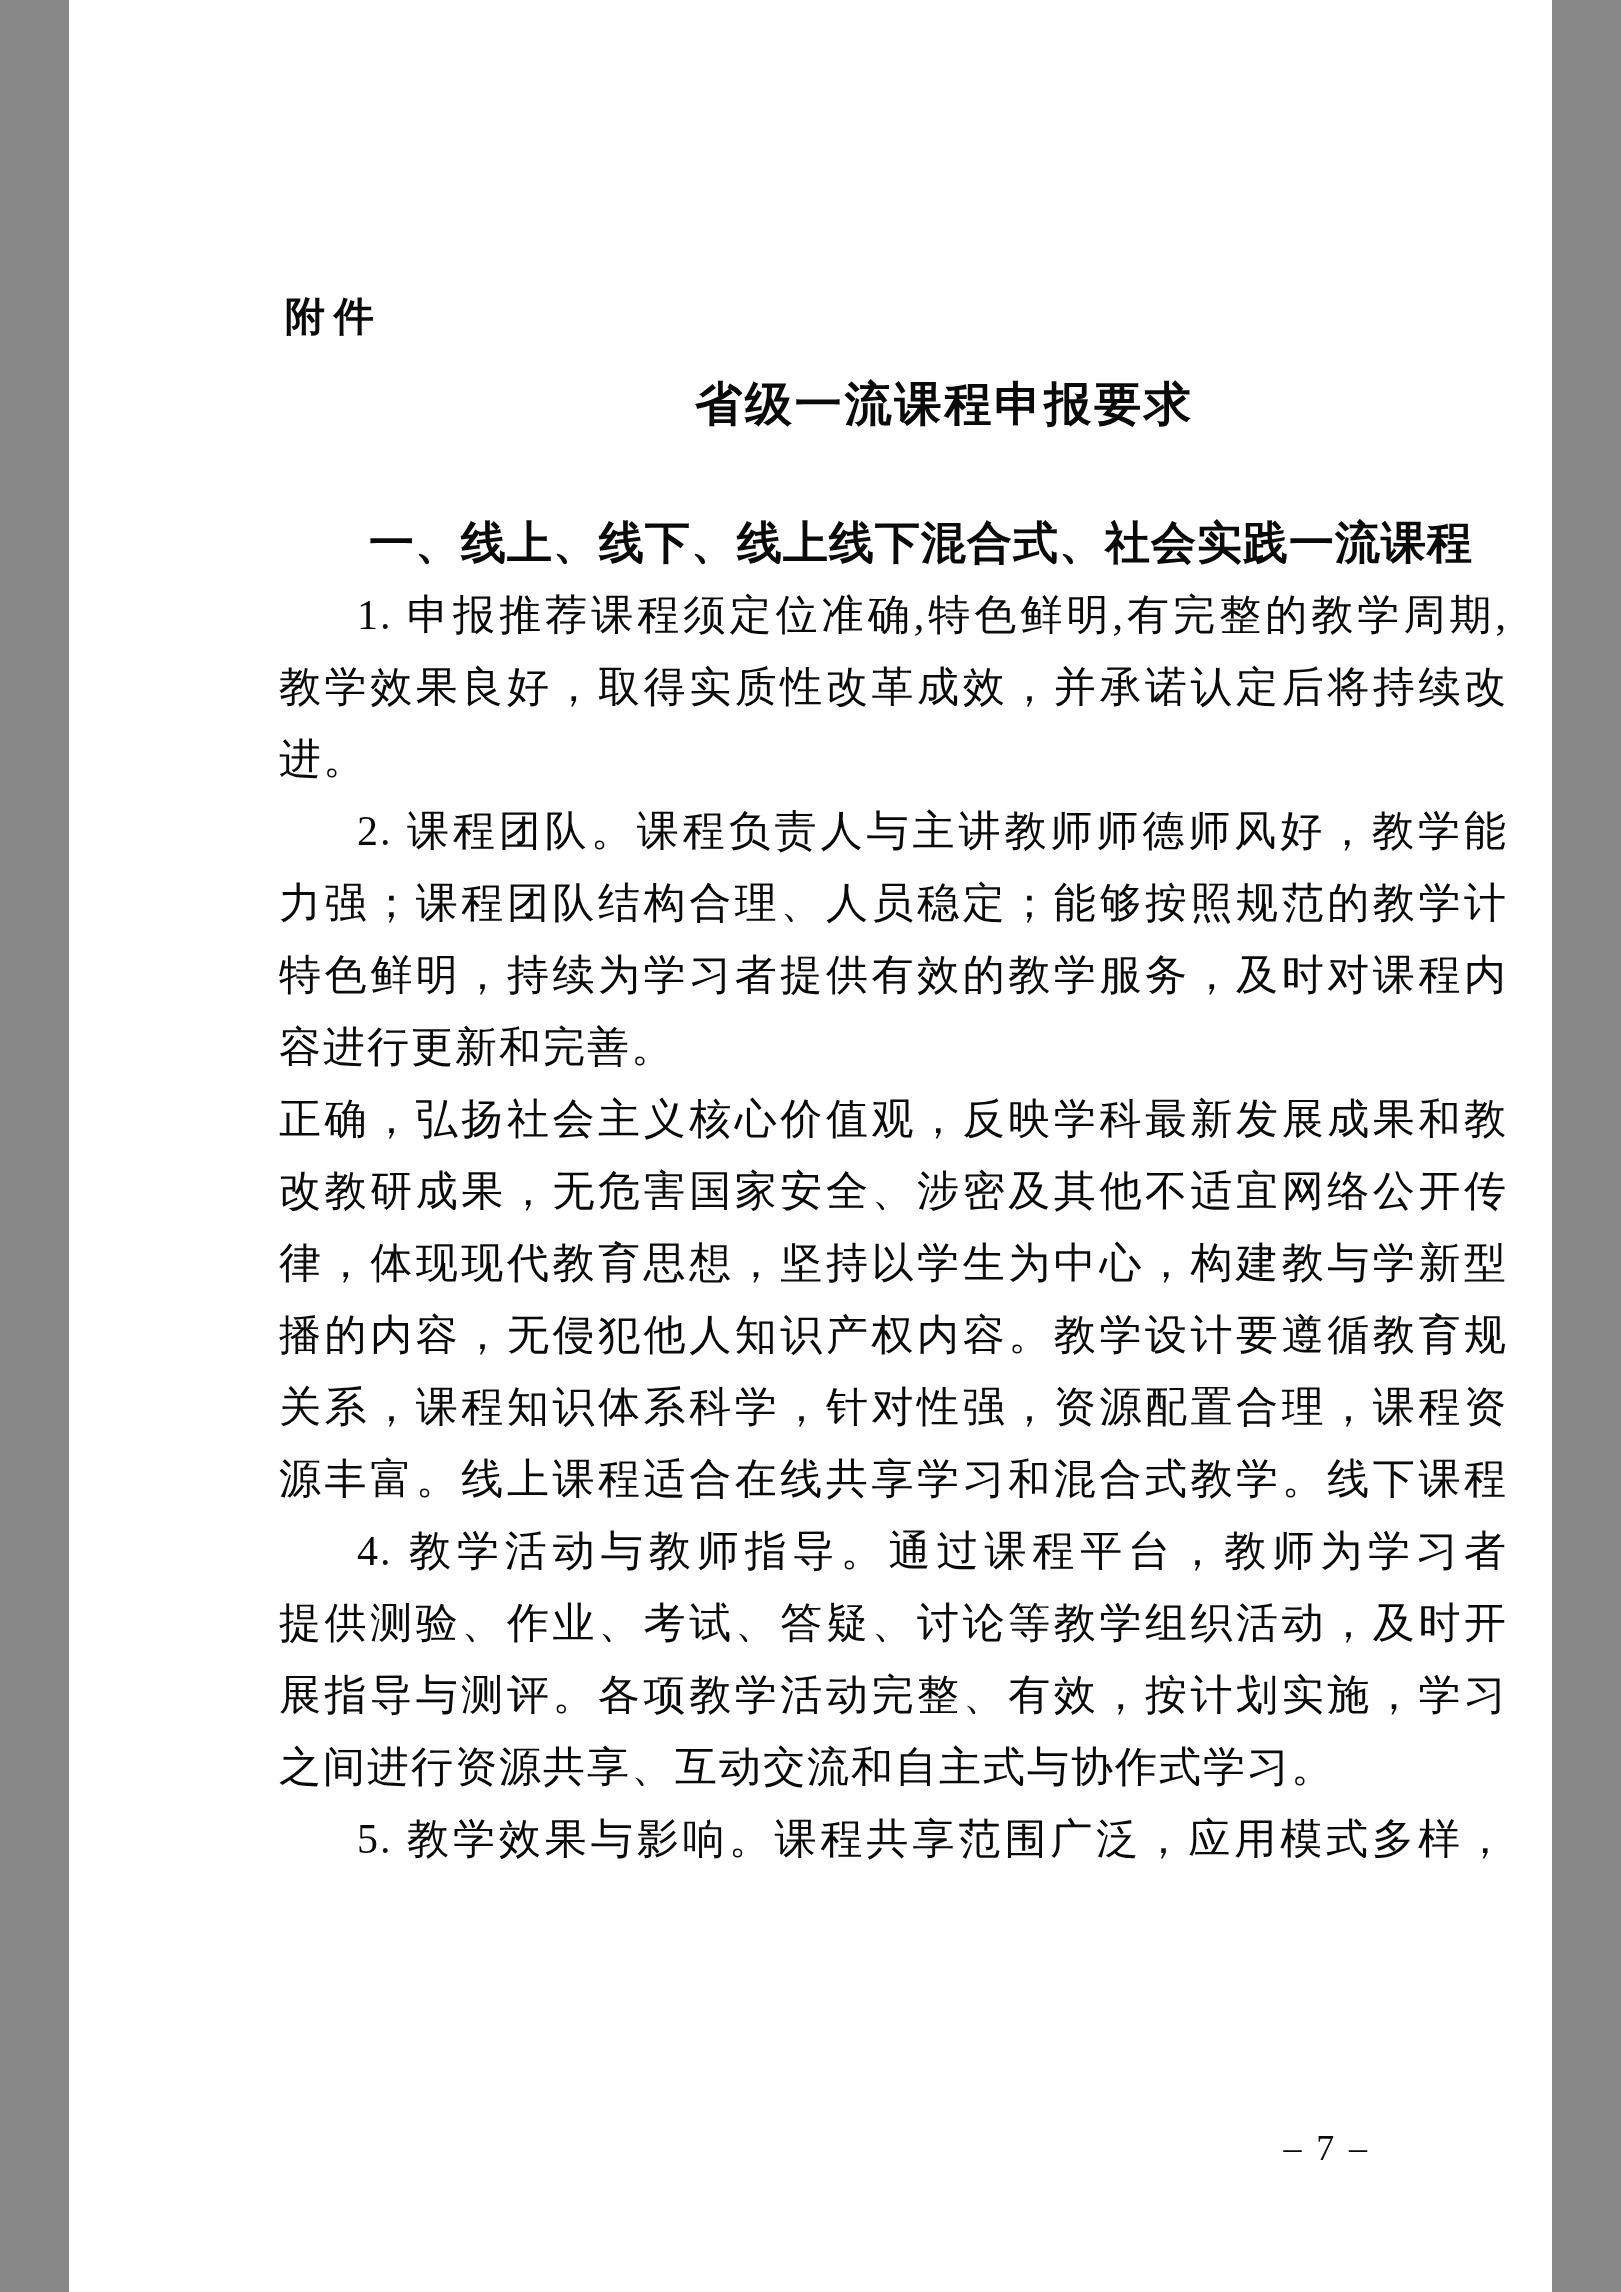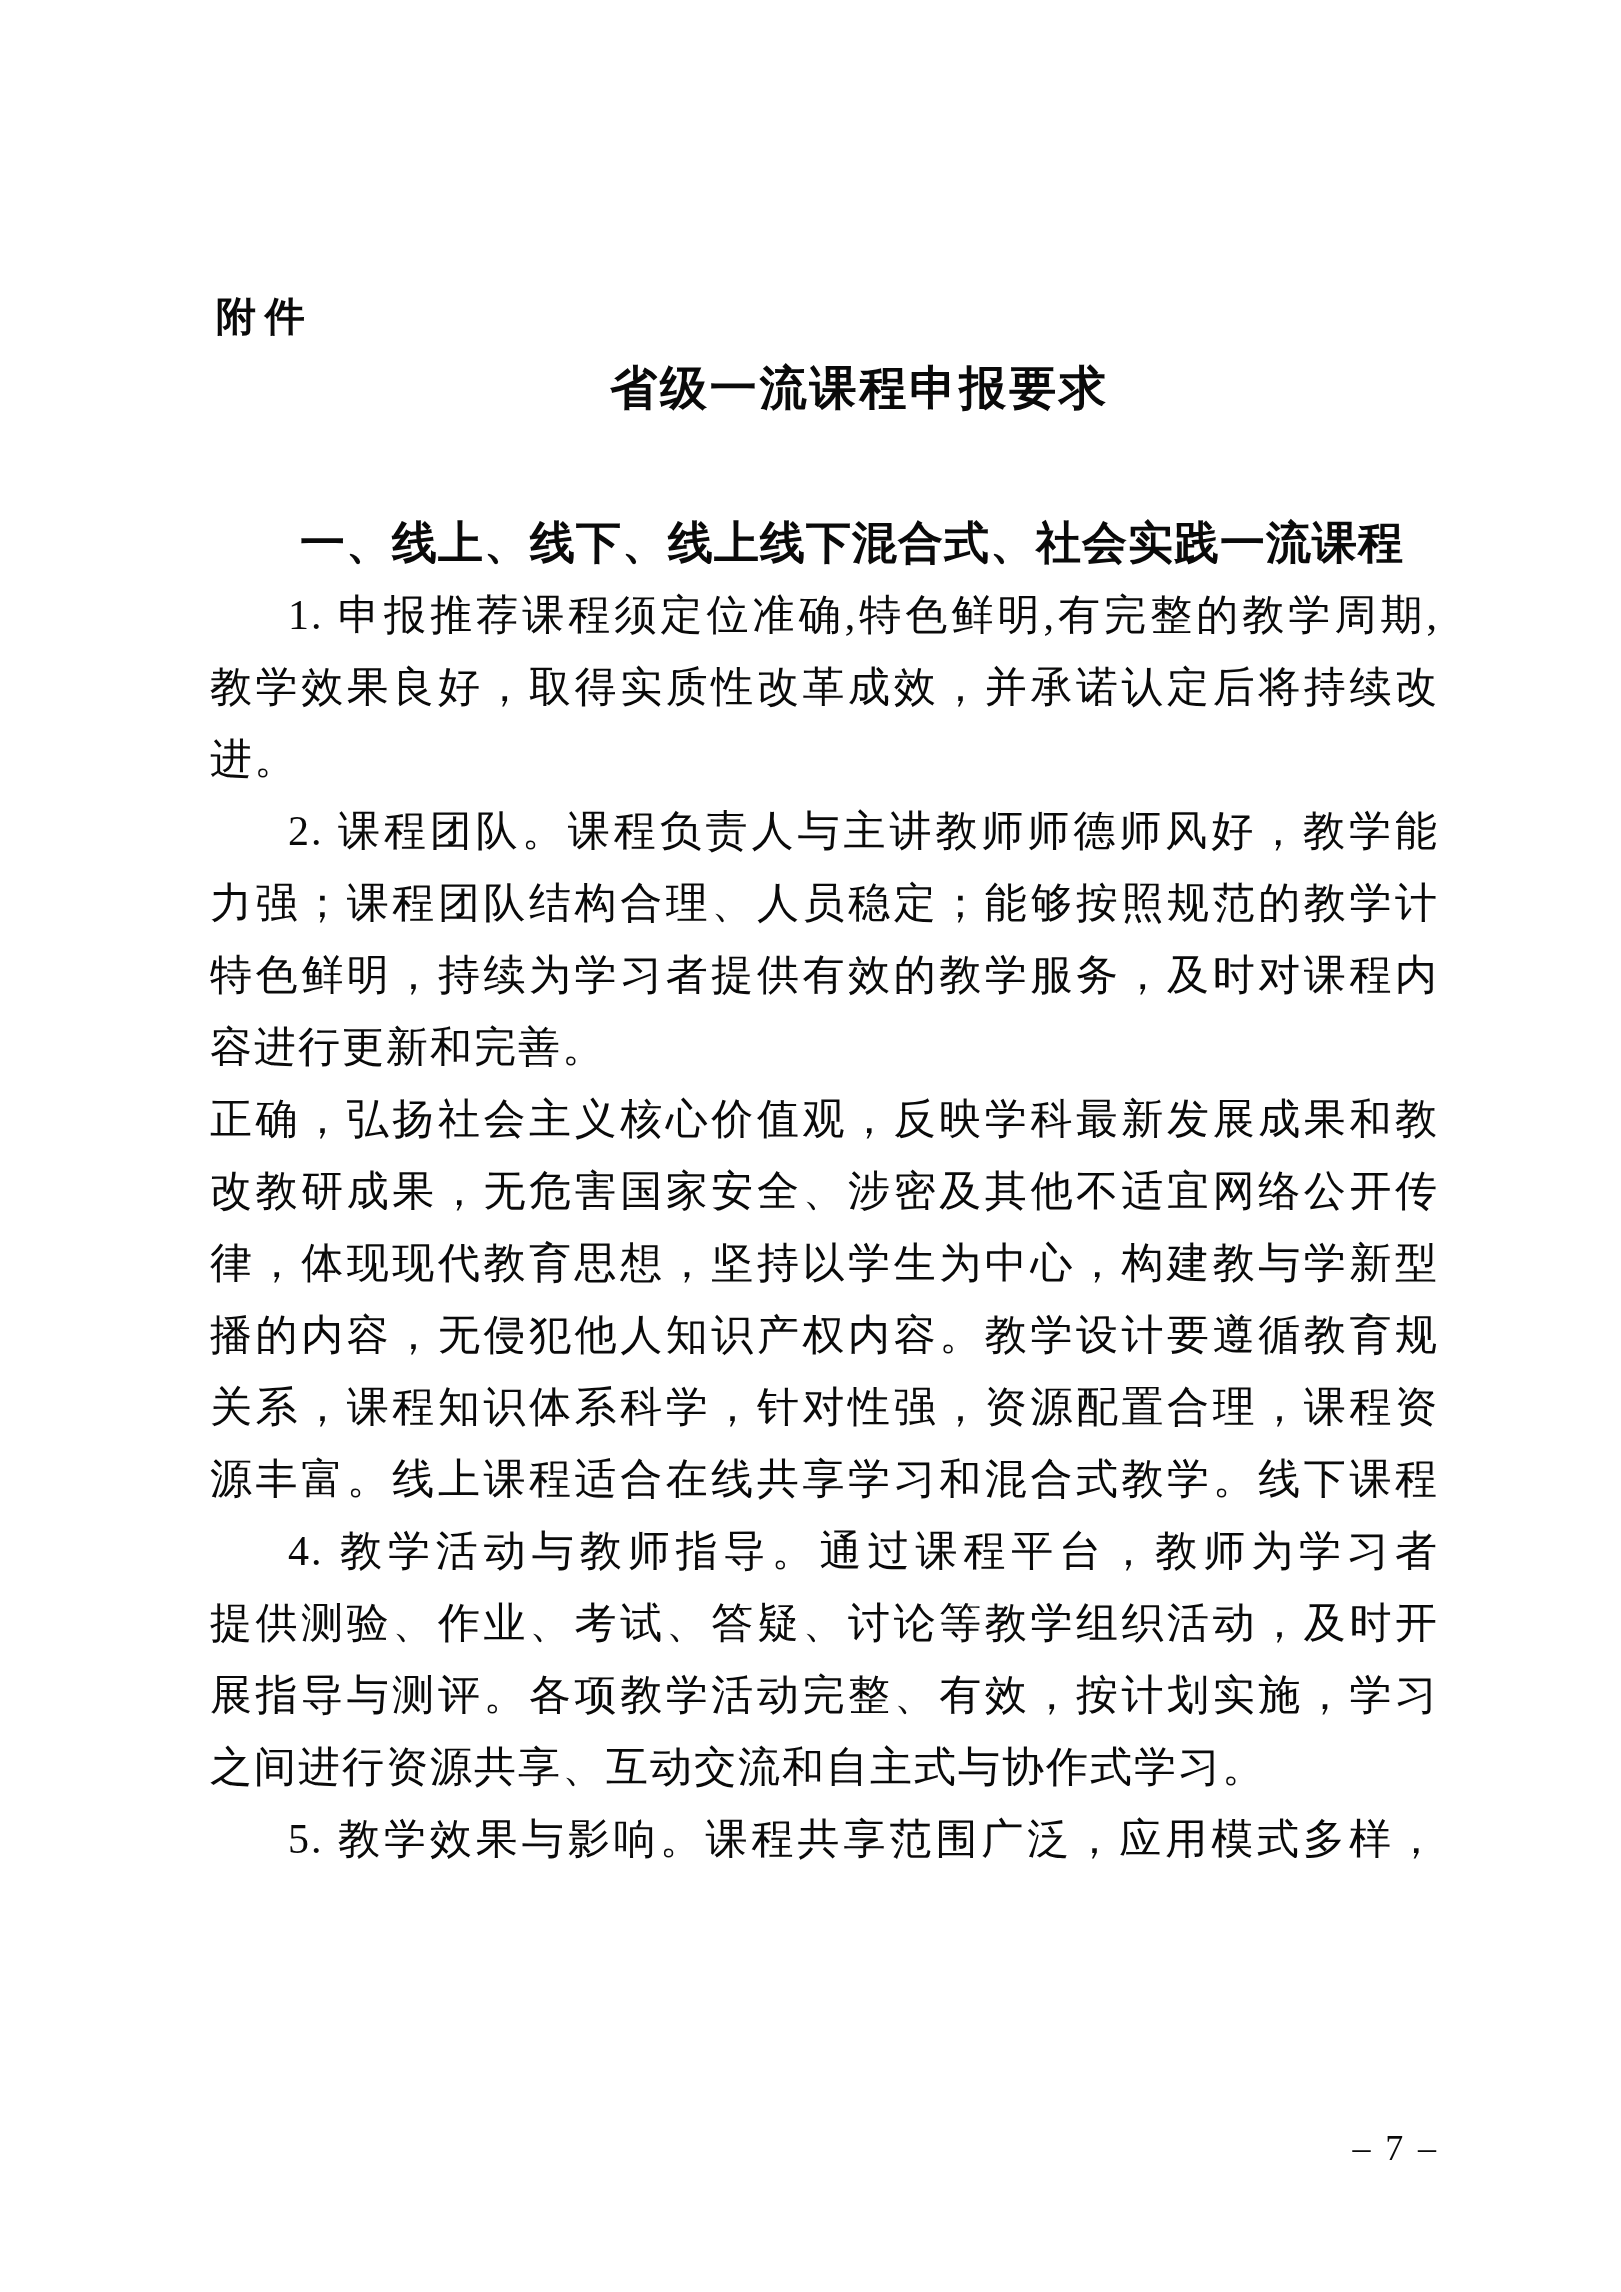--- a/index.html
+++ b/index.html
@@ -2,21 +2,21 @@
 <html><head>
 <meta charset="utf-8">
 <style>
   html, body {
     margin: 0;
     padding: 0;
     background: #888;
   }
   .page {
     position: relative;
-    width: 1621px;
+    width: 1483px;
     height: 2293px;
     background: #ffffff;
     color: #0a0a0a;
     font-family: "Liberation Serif", serif;
     overflow: hidden;
     margin: 0 auto;
   }
   .attachment {
     position: absolute;
     left: 216px;
@@ -24,21 +24,21 @@
     font-family: "Liberation Sans", sans-serif;
     font-size: 40px;
     font-weight: 600;
     letter-spacing: 8.8px;
     line-height: 1.1;
   }
   .doc-title {
     position: absolute;
     left: 610px;
     top: 363px;
-    margin: 0;
+    margin: 16px;
     font-family: "Liberation Serif", serif;
     font-size: 47px;
     font-weight: bold;
     letter-spacing: 2.9px;
     line-height: 1.1;
     white-space: nowrap;
   }
   .content {
     position: absolute;
     left: 202px;

